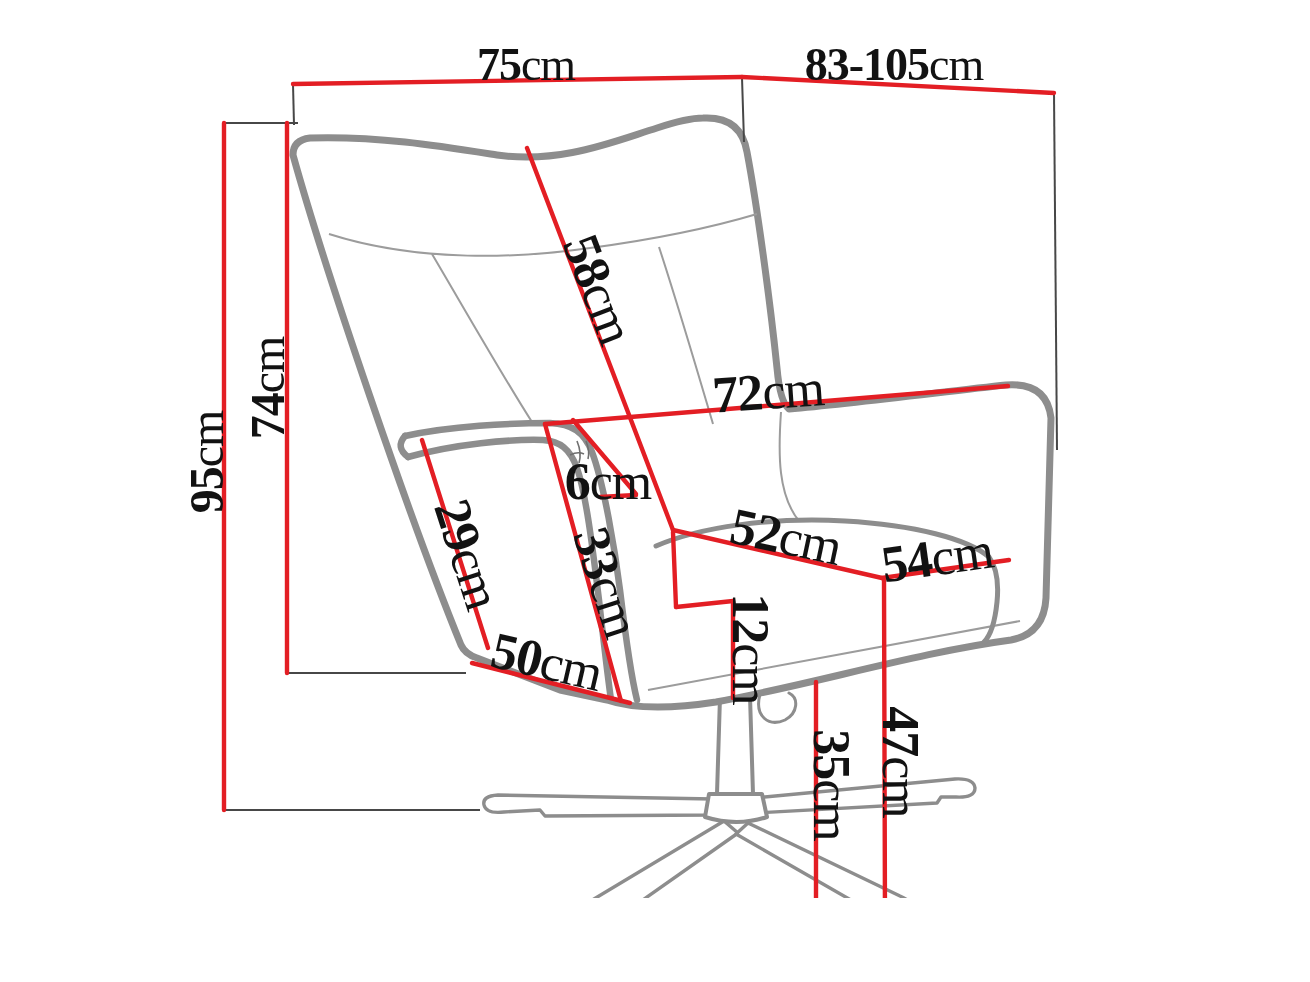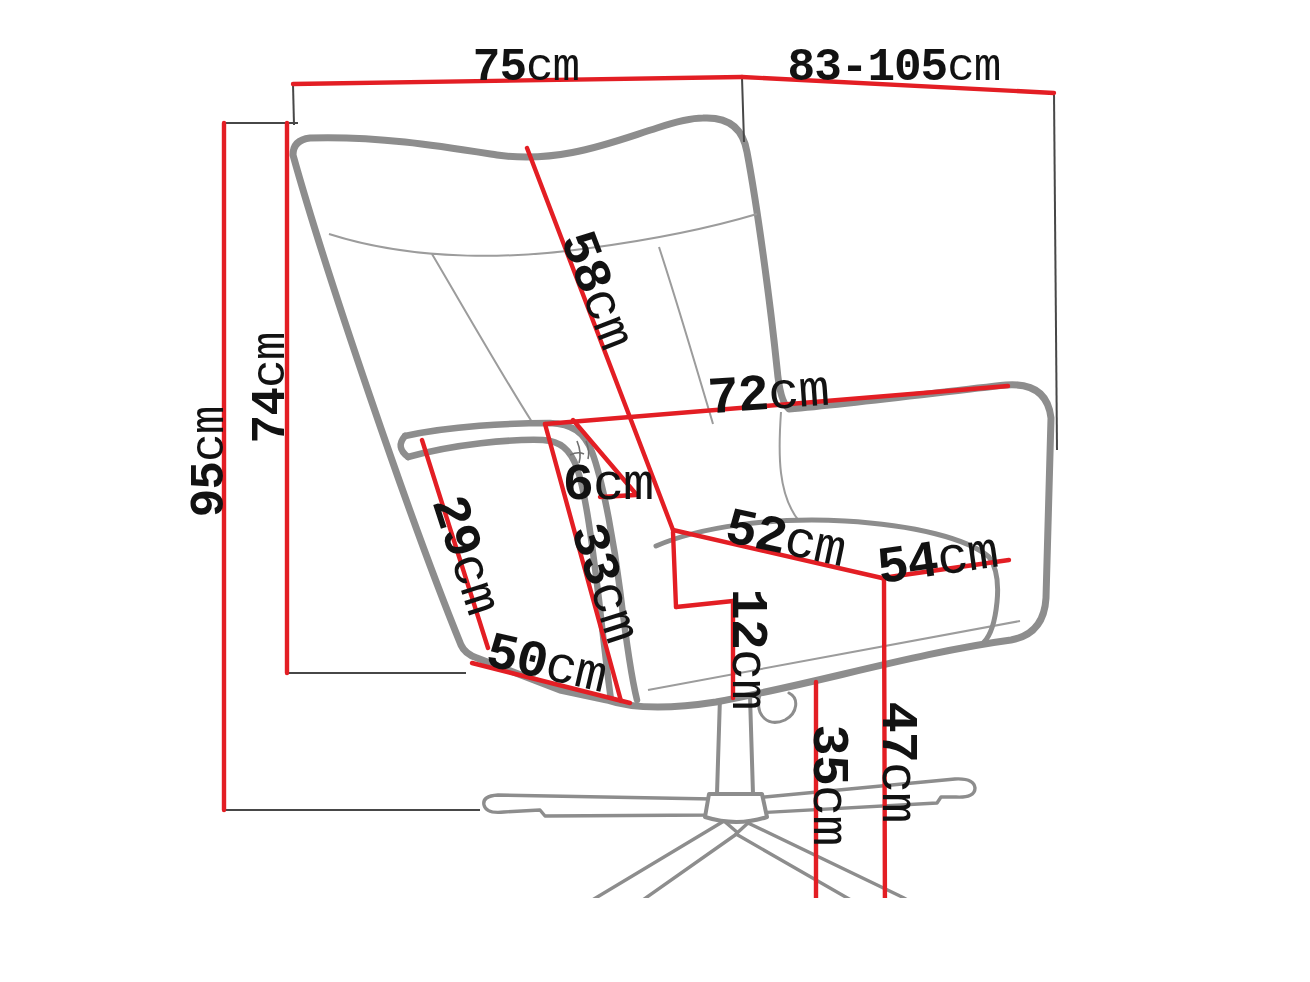--- a/index.html
+++ b/index.html
@@ -1,20 +1,20 @@
 <!DOCTYPE html>
 <html><head>
 <meta charset="utf-8">
 <style>
   html,body{margin:0;padding:0;background:#ffffff;}
   .stage{
     position:relative;
     width:1310px;height:898px;
     background:#ffffff;
-    font-family:Liberation Mono, monospace;
+    font-family:Liberation Serif, serif;
     overflow:hidden;
   }
   svg{position:absolute;left:0;top:0;}
   text{fill:#121212;}
   .num{font-weight:bold;letter-spacing:-1px;}
   .unit{font-weight:normal;letter-spacing:-1px;}
   .lbl-big{font-size:46px;}
   .lbl-side{font-size:48px;}
   .lbl{font-size:52px;}
 </style>

